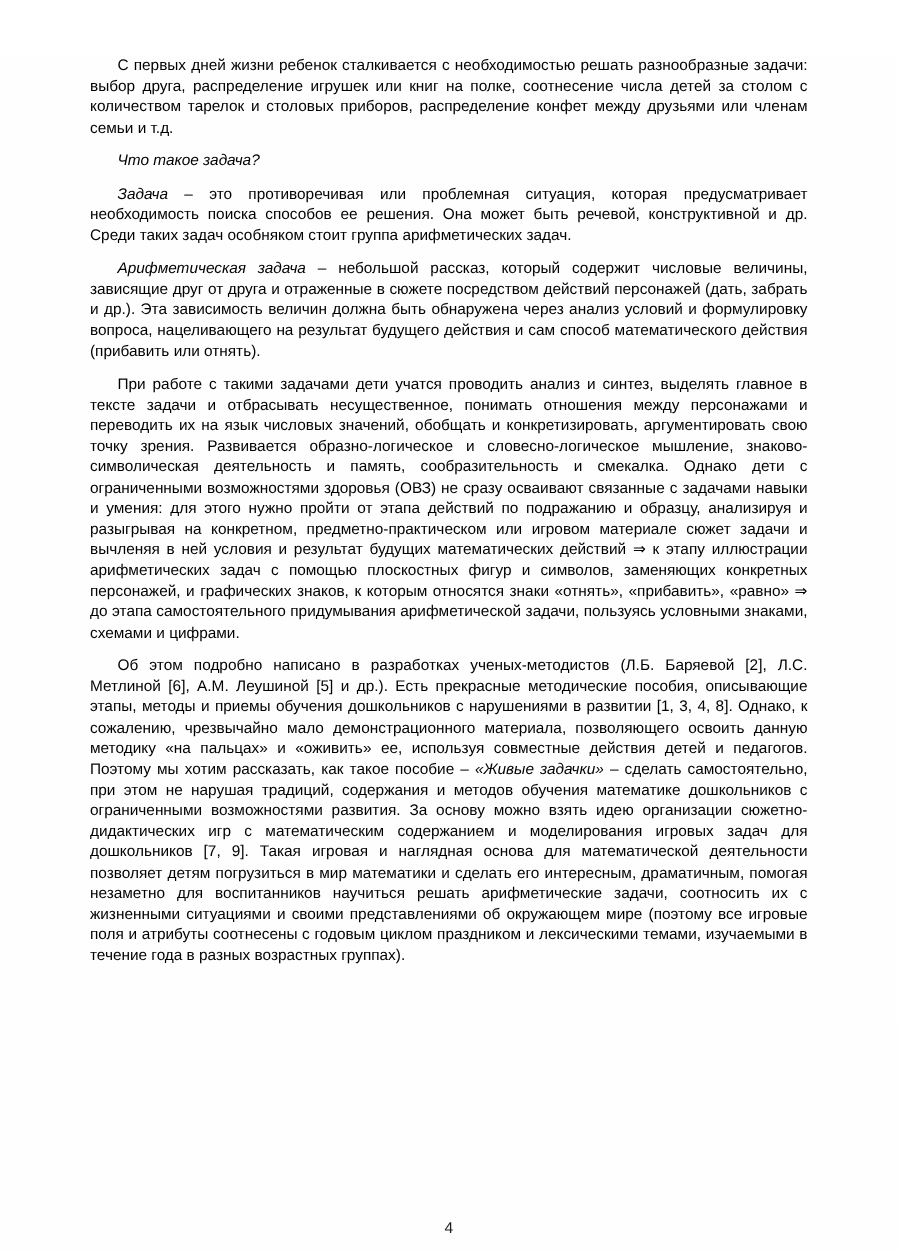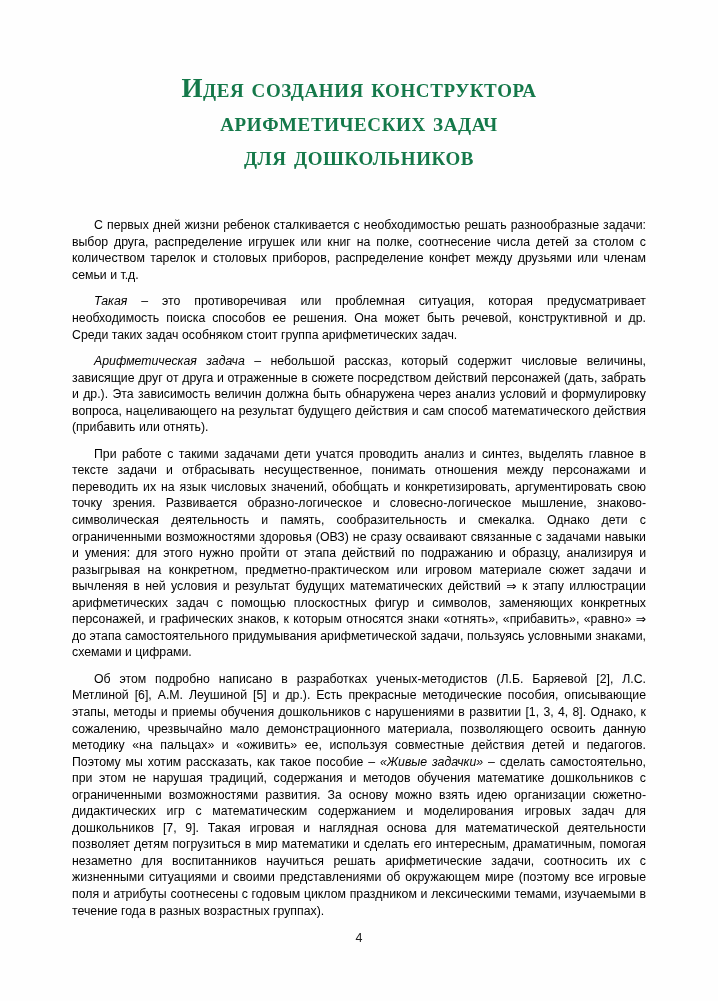--- a/index.html
+++ b/index.html
@@ -74,35 +74,33 @@
     text-align: center;
     font-size: 12.5px;
     color: #1c1c1c;
   }
 </style>
 </head>
 <body>
 
 <div class="page">
 
-  <div class="title-block">
-    <div class="title-line l1">Идея создания конструктора</div>
-    <div class="title-line l2">арифметических задач</div>
-    <div class="title-line l3">для дошкольников</div>
-  </div>
 
   <div class="body-col">
 
     <p class="para">
       <span>С первых дней жизни ребенок сталкивается с необходимостью решать разнообразные задачи: выбор друга, распределение игрушек или книг на полке, соотнесение числа детей за столом с количеством тарелок и столовых приборов, распределение конфет между друзьями или членам семьи и т.д.</span>
     </p>
 
+    <p class="para">
+      <span class="it">Что такое задача?</span>
+    </p>
 
     <p class="para">
-      <span class="it">Такая</span><span> – это противоречивая или проблемная ситуация, которая предусматривает необходимость поиска способов ее решения. Она может быть речевой, конструктивной и др. Среди таких задач особняком стоит группа арифметических задач.</span>
+      <span class="it">Задача</span><span> – это противоречивая или проблемная ситуация, которая предусматривает необходимость поиска способов ее решения. Она может быть речевой, конструктивной и др. Среди таких задач особняком стоит группа арифметических задач.</span>
     </p>
 
     <p class="para">
       <span class="it">Арифметическая задача</span><span> – небольшой рассказ, который содержит числовые величины, зависящие друг от друга и отраженные в сюжете посредством действий персонажей (дать, забрать и др.). Эта зависимость величин должна быть обнаружена через анализ условий и формулировку вопроса, нацеливающего на результат будущего действия и сам способ математического действия (прибавить или отнять).</span>
     </p>
 
     <p class="para">
       <span>При работе с такими задачами дети учатся проводить анализ и синтез, выделять главное в тексте задачи и отбрасывать несущественное, понимать отношения между персонажами и переводить их на язык числовых значений, обобщать и конкретизировать, аргументировать свою точку зрения. Развивается образно-логическое и словесно-логическое мышление, знаково-символическая деятельность и память, сообразительность и смекалка. Однако дети с ограниченными возможностями здоровья (ОВЗ) не сразу осваивают связанные с задачами навыки и умения: для этого нужно пройти от этапа действий по подражанию и образцу, анализируя и разыгрывая на конкретном, предметно-практическом или игровом материале сюжет задачи и вычленяя в ней условия и результат будущих математических действий </span><span class="arrow">⇒</span><span> к этапу иллюстрации арифметических задач с помощью плоскостных фигур и символов, заменяющих конкретных персонажей, и графических знаков, к которым относятся знаки «отнять», «прибавить», «равно» </span><span class="arrow">⇒</span><span> до этапа самостоятельного придумывания арифметической задачи, пользуясь условными знаками, схемами и цифрами.</span>
     </p>
 

